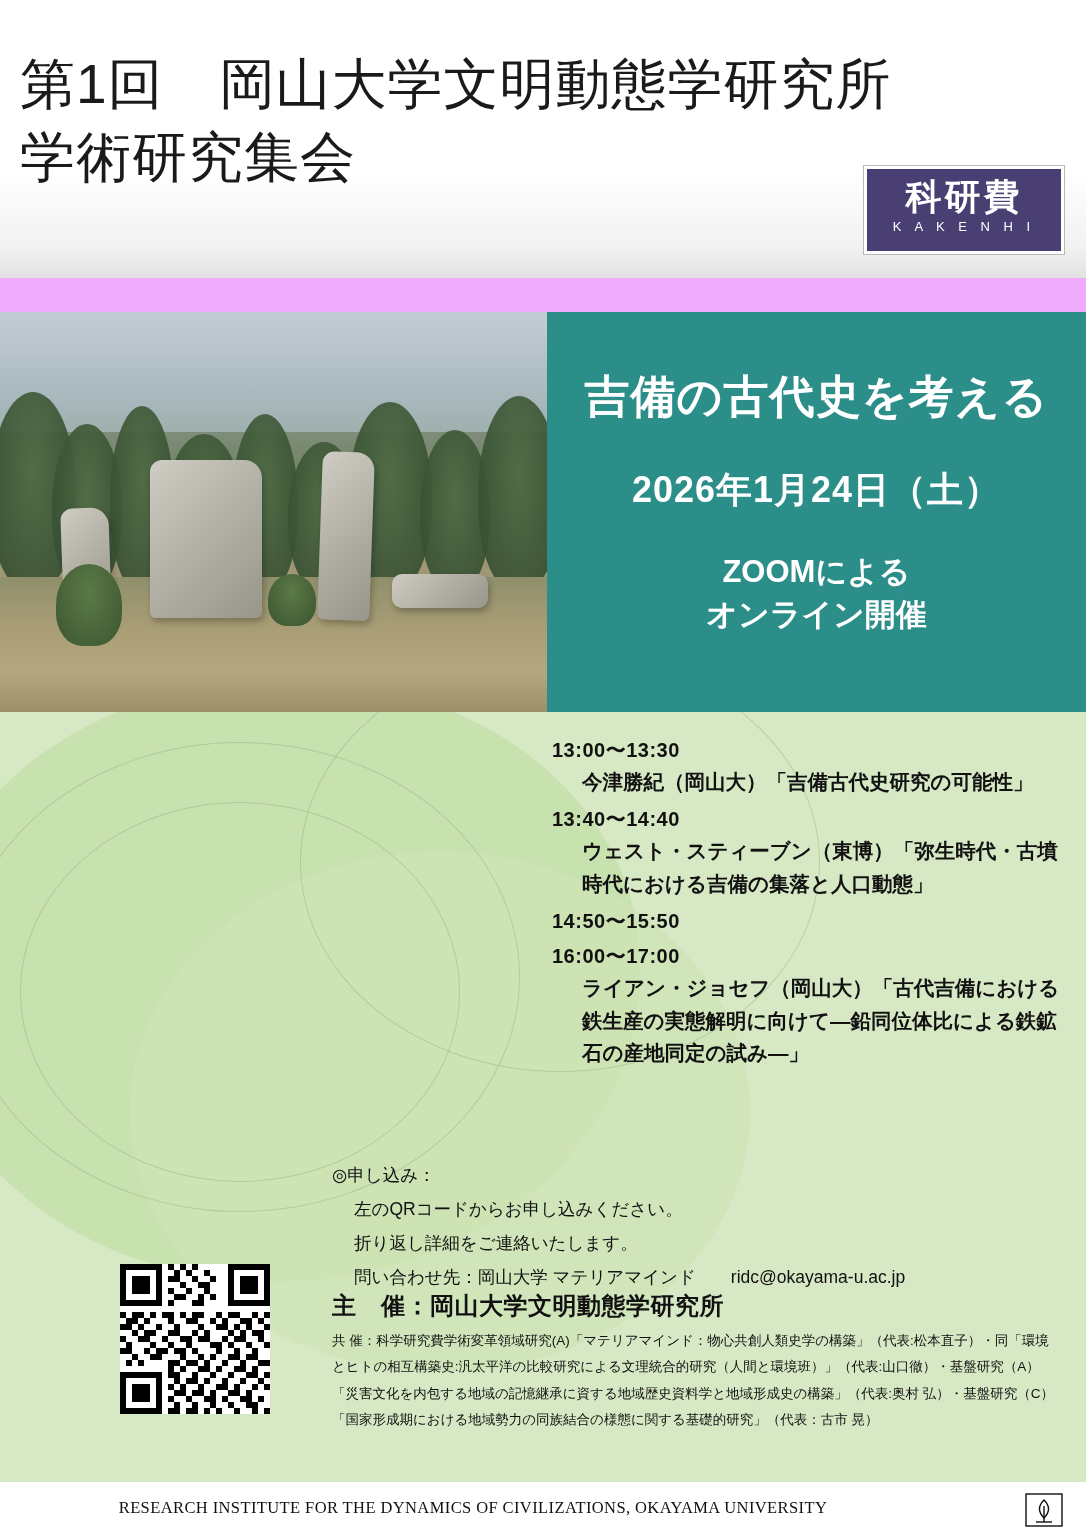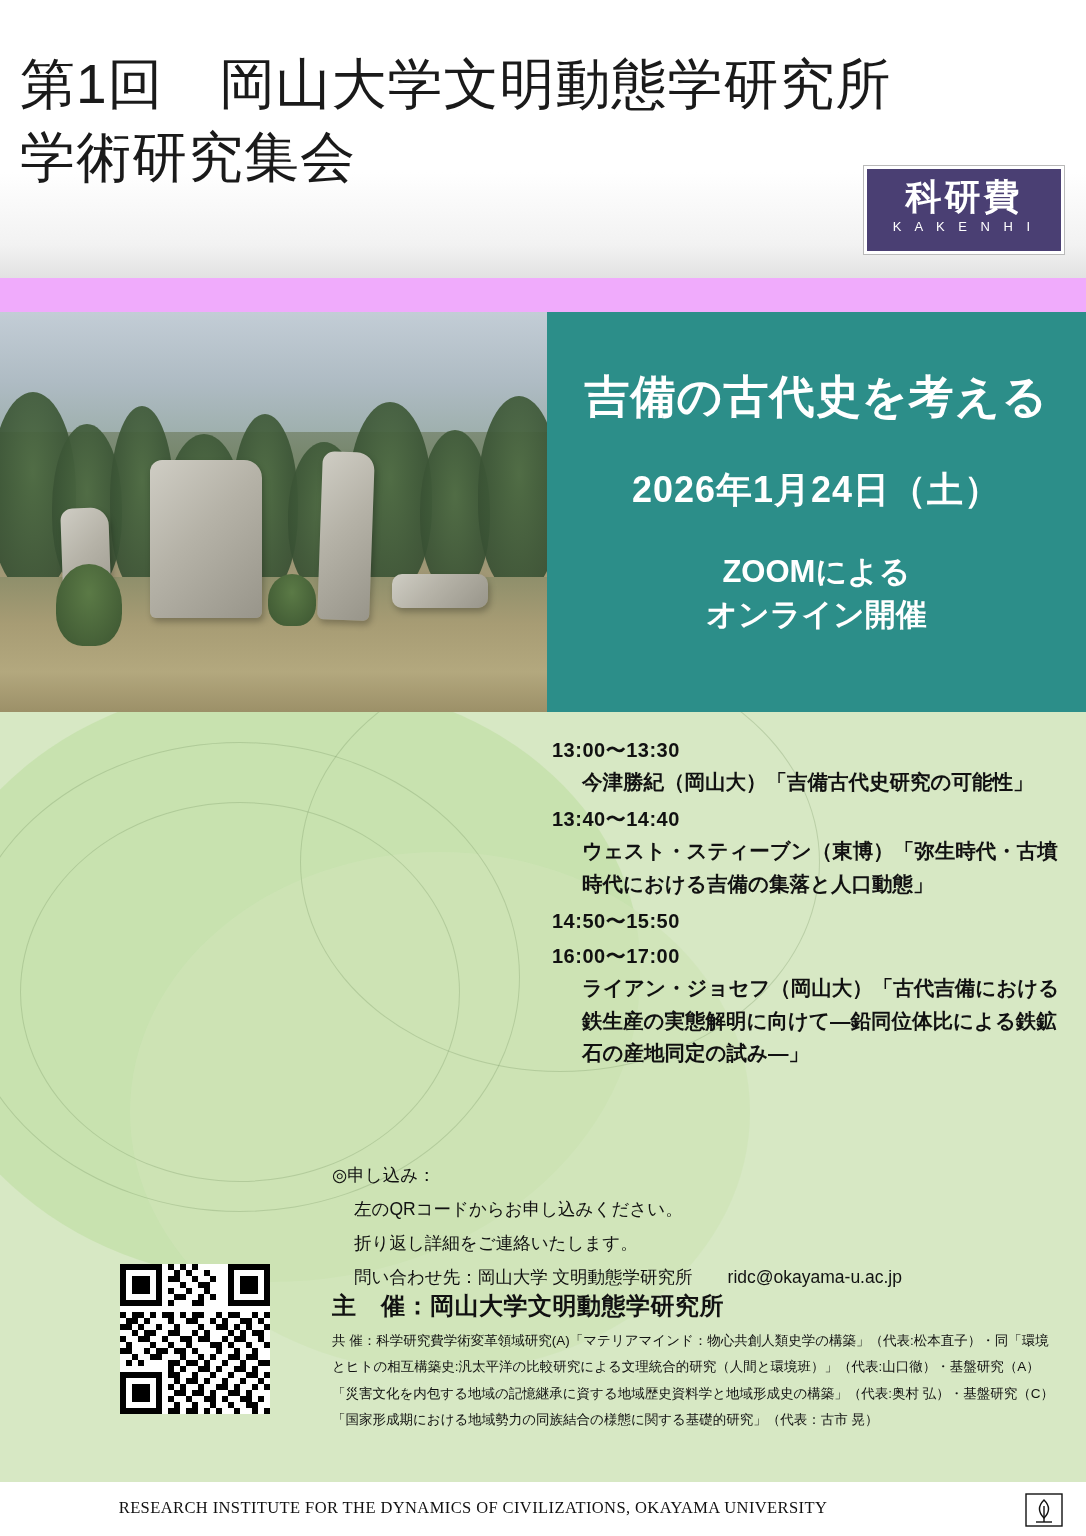--- a/index.html
+++ b/index.html
@@ -468,21 +468,21 @@
             <rect x="22" y="24" width="1" height="1"></rect>
             <rect x="24" y="24" width="1" height="1"></rect>
         </g>
       </svg>
     </div>
 
     <div class="apply">
       <div>◎申し込み：</div>
       <span class="indent">左のQRコードからお申し込みください。</span>
       <span class="indent">折り返し詳細をご連絡いたします。</span>
-      <span class="indent">問い合わせ先：岡山大学 文明動態学研究所　　ridc@okayama-u.ac.jp</span>
+      <span class="indent">問い合わせ先：岡山大学 マテリアマインド　　ridc@okayama-u.ac.jp</span>
     </div>
 
     <div class="host">主　催：岡山大学文明動態学研究所</div>
     <div class="cohost">共 催：科学研究費学術変革領域研究(A)「マテリアマインド：物心共創人類史学の構築」（代表:松本直子）・同「環境とヒトの相互構築史:汎太平洋の比較研究による文理統合的研究（人間と環境班）」（代表:山口徹）・基盤研究（A）「災害文化を内包する地域の記憶継承に資する地域歴史資料学と地域形成史の構築」（代表:奥村 弘）・基盤研究（C）「国家形成期における地域勢力の同族結合の様態に関する基礎的研究」（代表：古市 晃）</div>
   </div>
 
   <div class="footer">
     <div class="footer-text">RESEARCH INSTITUTE FOR THE DYNAMICS OF CIVILIZATIONS, OKAYAMA UNIVERSITY</div>
     <svg class="footer-logo" viewBox="0 0 44 44">
       <rect x="4" y="6" width="36" height="32" fill="none" stroke="#111" stroke-width="1.4"></rect>

